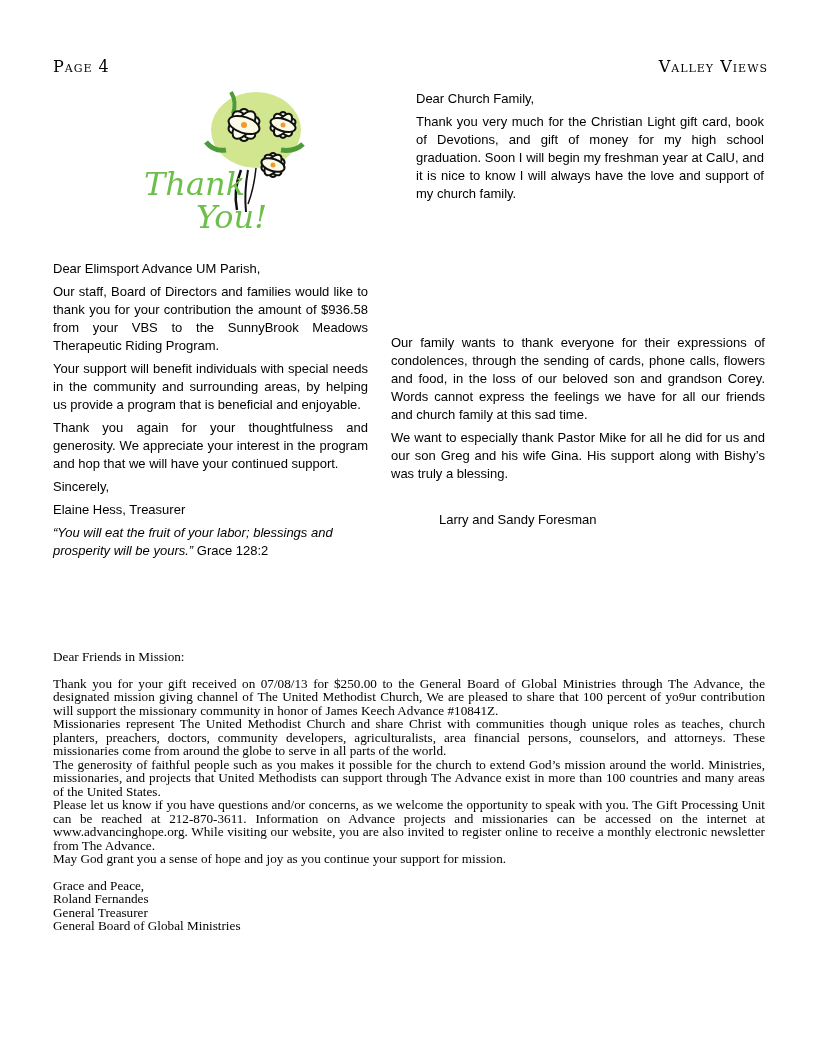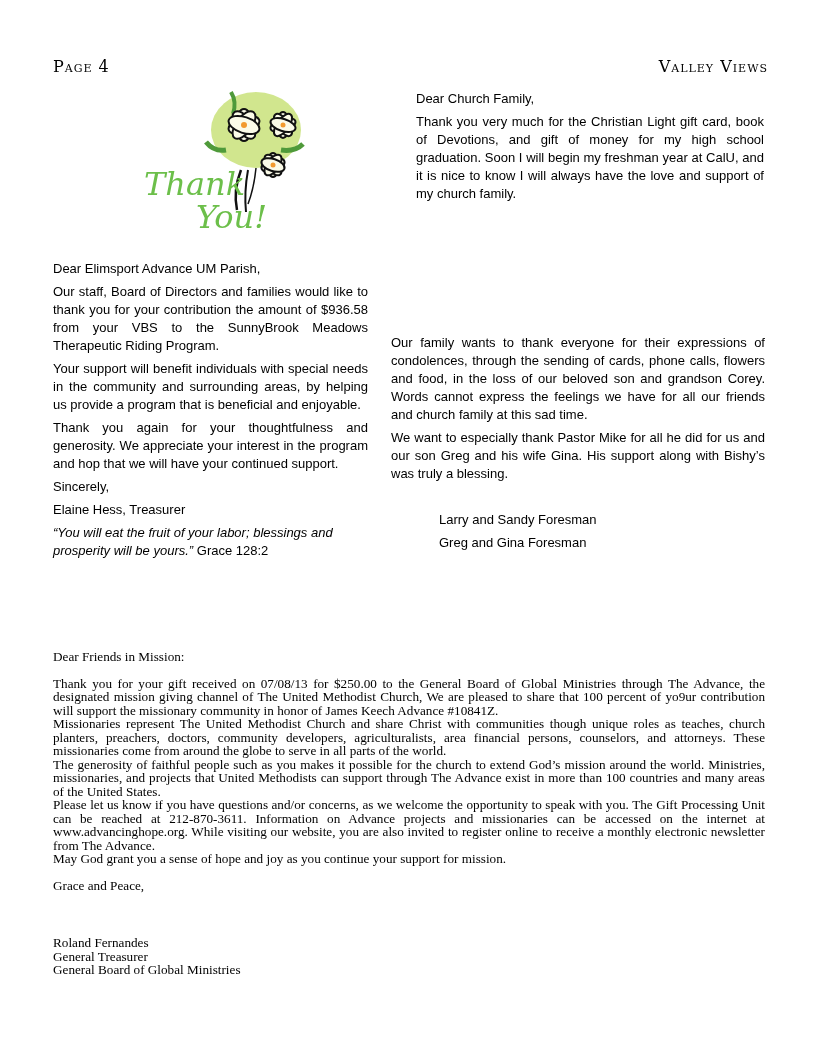--- a/index.html
+++ b/index.html
@@ -17,21 +17,21 @@
   #letter-left { position: absolute; left: 53px; top: 260px; width: 315px; }
   #letter-right-mid { position: absolute; left: 391px; top: 334px; width: 374px; }
 
   .sig-indent { padding-left: 48px; }
   .quote { font-style: italic; }
 
   #mission-letter { position: absolute; left: 53px; top: 650px; width: 712px; font-family: "Liberation Serif", serif; font-size: 13.2px; line-height: 13.5px; }
   #mission-letter p { margin: 0; text-align: justify; }
   .gap { height: 13px; }
   .sig-table { display: flex; }
-  .sig-col-a { width: 287px; margin-top: 44px; }
+  .sig-col-a { width: 287px; }
 </style>
 </head>
 <body>
 
 <div>
   <div id="page-num" class="hdr">Page 4</div>
   <div id="newsletter-name" class="hdr">Valley Views</div>
 </div>
 
 <div id="thankyou-art">
@@ -84,21 +84,20 @@
   <p class="col-p">Thank you again for your thoughtfulness and generosity. We appreciate your interest in the program and hop that we will have your continued support.</p>
   <p class="col-p" style="">Sincerely,</p>
   <p class="col-p">Elaine Hess, Treasurer</p>
   <p class="col-p" style="text-align:left;"><span class="quote">“You will eat the fruit of your labor; blessings and prosperity will be yours.”</span><span> Grace 128:2</span></p>
 </div>
 
 <div id="letter-right-mid" class="sans">
   <p class="col-p">Our family wants to thank everyone for their expressions of condolences, through the sending of cards, phone calls, flowers and food, in the loss of our beloved son and grandson Corey. Words cannot express the feelings we have for all our friends and church family at this sad time.</p>
   <p class="col-p">We want to especially thank Pastor Mike for all he did for us and our son Greg and his wife Gina. His support along with Bishy’s was truly a blessing.</p>
   <p class="col-p sig-indent" style="margin-top:28px;">Larry and Sandy Foresman</p>
-  <p class="col-p sig-indent">Greg and Gina Foresman</p>
 </div>
 
 <div id="mission-letter">
   <p>Dear Friends in Mission:</p>
   <div class="gap"></div>
   <p>Thank you for your gift received on 07/08/13 for $250.00 to the General Board of Global Ministries through The Advance, the designated mission giving channel  of The United Methodist Church, We are pleased to share that 100 percent of yo9ur contribution will support the missionary community in honor of James Keech Advance #10841Z.</p>
   <p>Missionaries represent The United Methodist Church and share Christ with communities though unique roles as teaches, church planters, preachers, doctors, community developers, agriculturalists, area financial persons, counselors, and attorneys. These missionaries come from around the globe to serve in all parts of the world.</p>
   <p>The generosity of faithful people such as you makes it possible for the church to extend God’s mission around the world. Ministries, missionaries, and projects that United Methodists can support through The Advance exist in more than 100 countries and many areas of the United States.</p>
   <p>Please let us know if you have questions and/or concerns, as we welcome the opportunity to speak with you. The Gift Processing Unit can be reached at 212-870-3611. Information on Advance projects and missionaries can be accessed on the internet at www.advancinghope.org. While visiting our website, you are also invited to register online to receive a monthly electronic newsletter from The Advance.</p>
   <p>May God grant you a sense of hope and joy as you continue your support for mission.</p>

